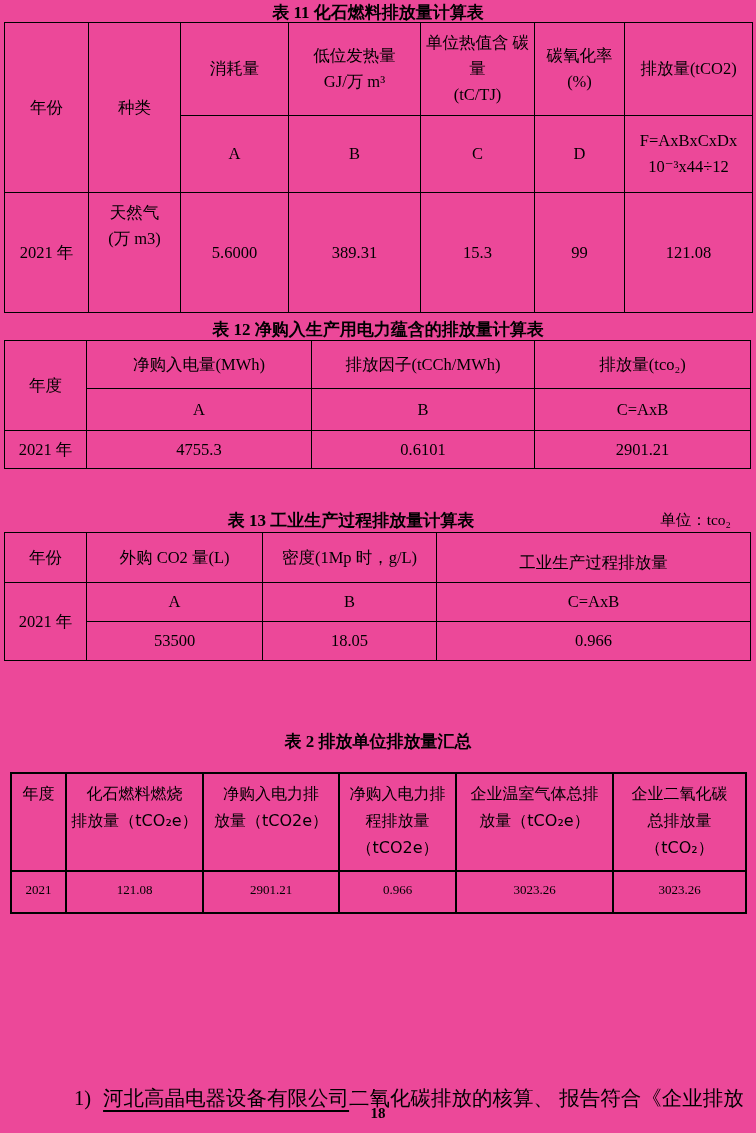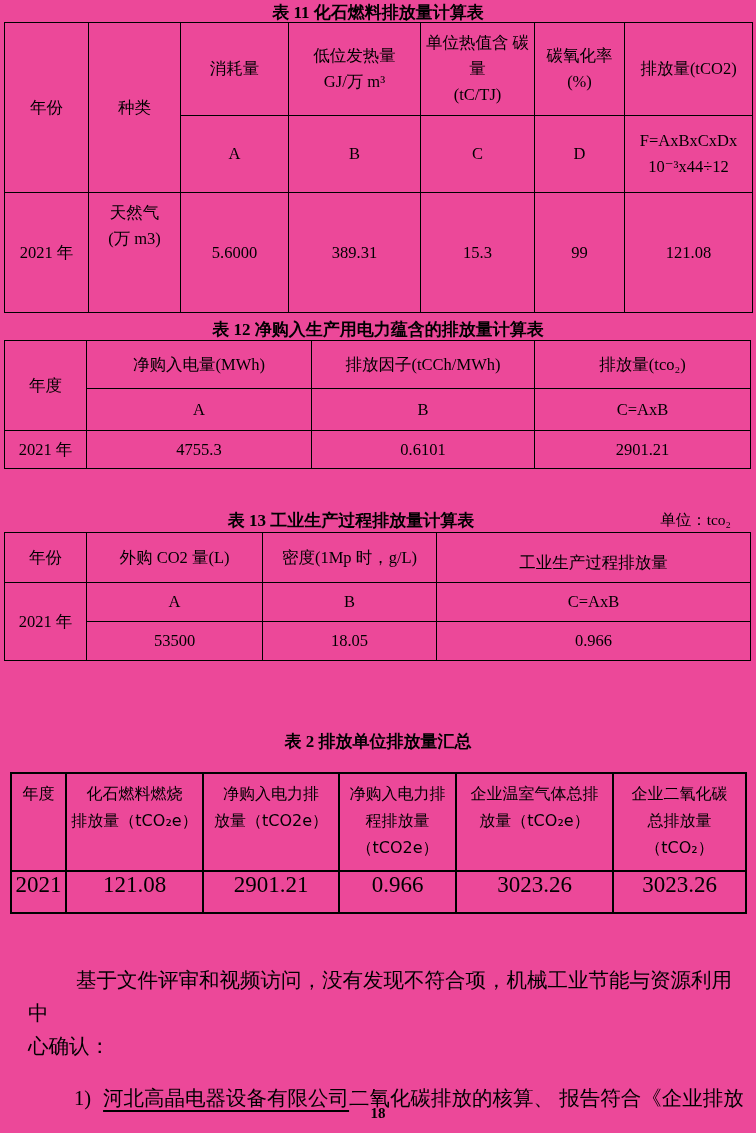--- a/index.html
+++ b/index.html
@@ -34,21 +34,21 @@
   .nw{white-space:nowrap;}
   .vtop{vertical-align:top;padding-top:7px;}
   .vbot{vertical-align:bottom;padding-bottom:6px;}
   
   .t14 td{border:2px solid #000;}
   .t14 .hd{
     font-family:"DejaVu Sans","Liberation Sans",sans-serif;
     font-size:16px;line-height:27px;
     vertical-align:top;padding-top:6px;
   }
-  .t14 .dt{vertical-align:top;font-size:23px;}
+  .t14 .dt{vertical-align:top;padding-top:5px;font-size:13px;}
   .caption-row{position:absolute;left:0;width:100%;height:22px;}
   .caption-title{
     position:absolute;left:0;right:116px;text-align:center;
     font-weight:bold;font-size:17px;
   }
   .caption-unit{
     position:absolute;right:56px;top:1px;
     font-size:15.5px;
   }
   .para{
@@ -214,22 +214,20 @@
       <td class="dt">2021</td>
       <td class="dt">121.08</td>
       <td class="dt">2901.21</td>
       <td class="dt">0.966</td>
       <td class="dt">3023.26</td>
       <td class="dt">3023.26</td>
     </tr>
   </tbody>
     </table>
 
-  <div class="para" style="top:964px;">基于文件评审和视频访问，没有发现不符合项，机械工业节能与资源利用中
-心确认：</div>
 
   <div class="list-item" style="top:1051px;">
     <span class="list-marker">1)</span><span class="underlined">河北高晶电器设备有限公司</span><span>二氧化碳排放的核算、 报告符合《企业排放</span>
   </div>
 
   <div class="page-num">18</div>
 
 </div>
 
 </body></html>

